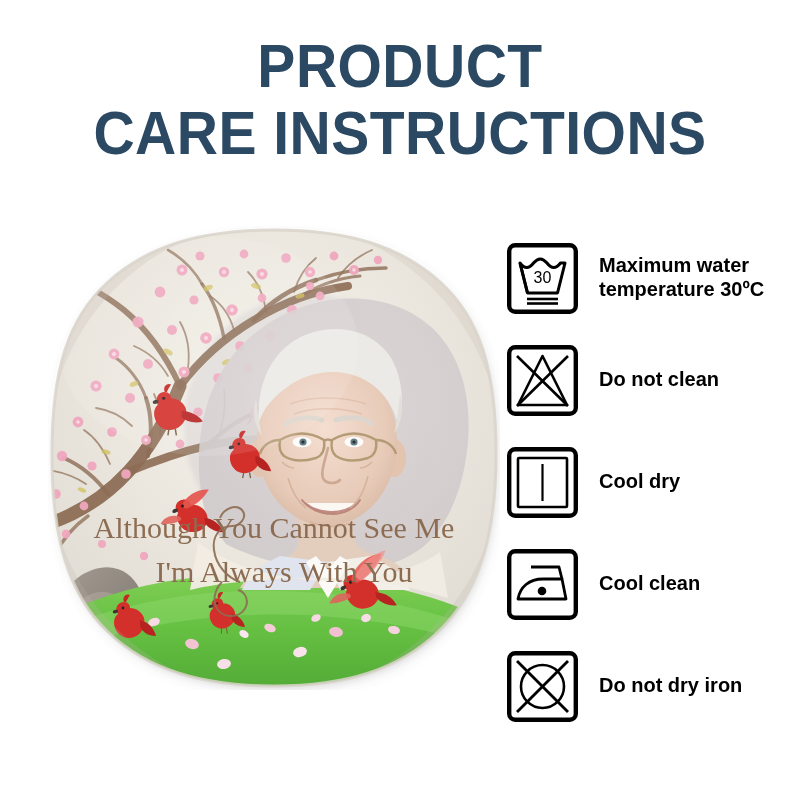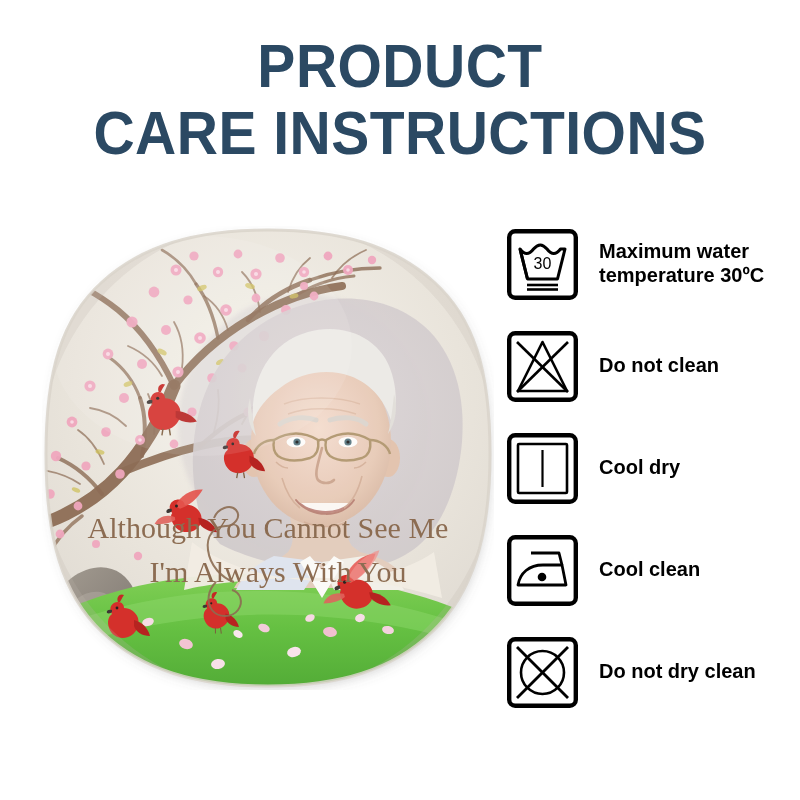--- a/index.html
+++ b/index.html
@@ -44,33 +44,33 @@
   .title-line2 {
     display: block;
     font-size: 62px;
     margin-top: 6px;
     transform: scaleX(0.92);
   }
 
   
   .pillow-wrap {
     position: absolute;
-    left: 42px;
+    left: 48px;
     top: 226px;
     width: 452px;
     height: 464px;
     text-align: center;
   }
   .pillow-svg { display: block; width: 452px; height: 464px; }
 
   
   .care-list {
     position: absolute;
     left: 507px;
-    top: 228px;
+    top: 242px;
     width: 293px;
   }
   .care-row {
     display: flex;
     align-items: center;
     height: 72px;
     margin-bottom: 30px;
   }
   .care-row:last-child { margin-bottom: 0; }
   .care-symbol {
@@ -565,17 +565,17 @@
 
     <div class="care-row">
       <div class="care-symbol">
         <svg viewBox="0 0 71 71" xmlns="http://www.w3.org/2000/svg">
           <rect x="2.2" y="2.2" width="66.6" height="66.6" rx="6" ry="6" fill="none" stroke="#000" stroke-width="4.4"></rect>
           <circle cx="35.5" cy="35.5" r="21.5" fill="none" stroke="#000" stroke-width="2.6"></circle>
           <line x1="10" y1="10" x2="61" y2="61" stroke="#000" stroke-width="2.8"></line>
           <line x1="61" y1="10" x2="10" y2="61" stroke="#000" stroke-width="2.8"></line>
         </svg>
       </div>
-      <div class="care-label">Do not dry clean</div>
+      <div class="care-label">Do not dry iron</div>
     </div>
 
   </div>
 </div>
 
 </body></html>

